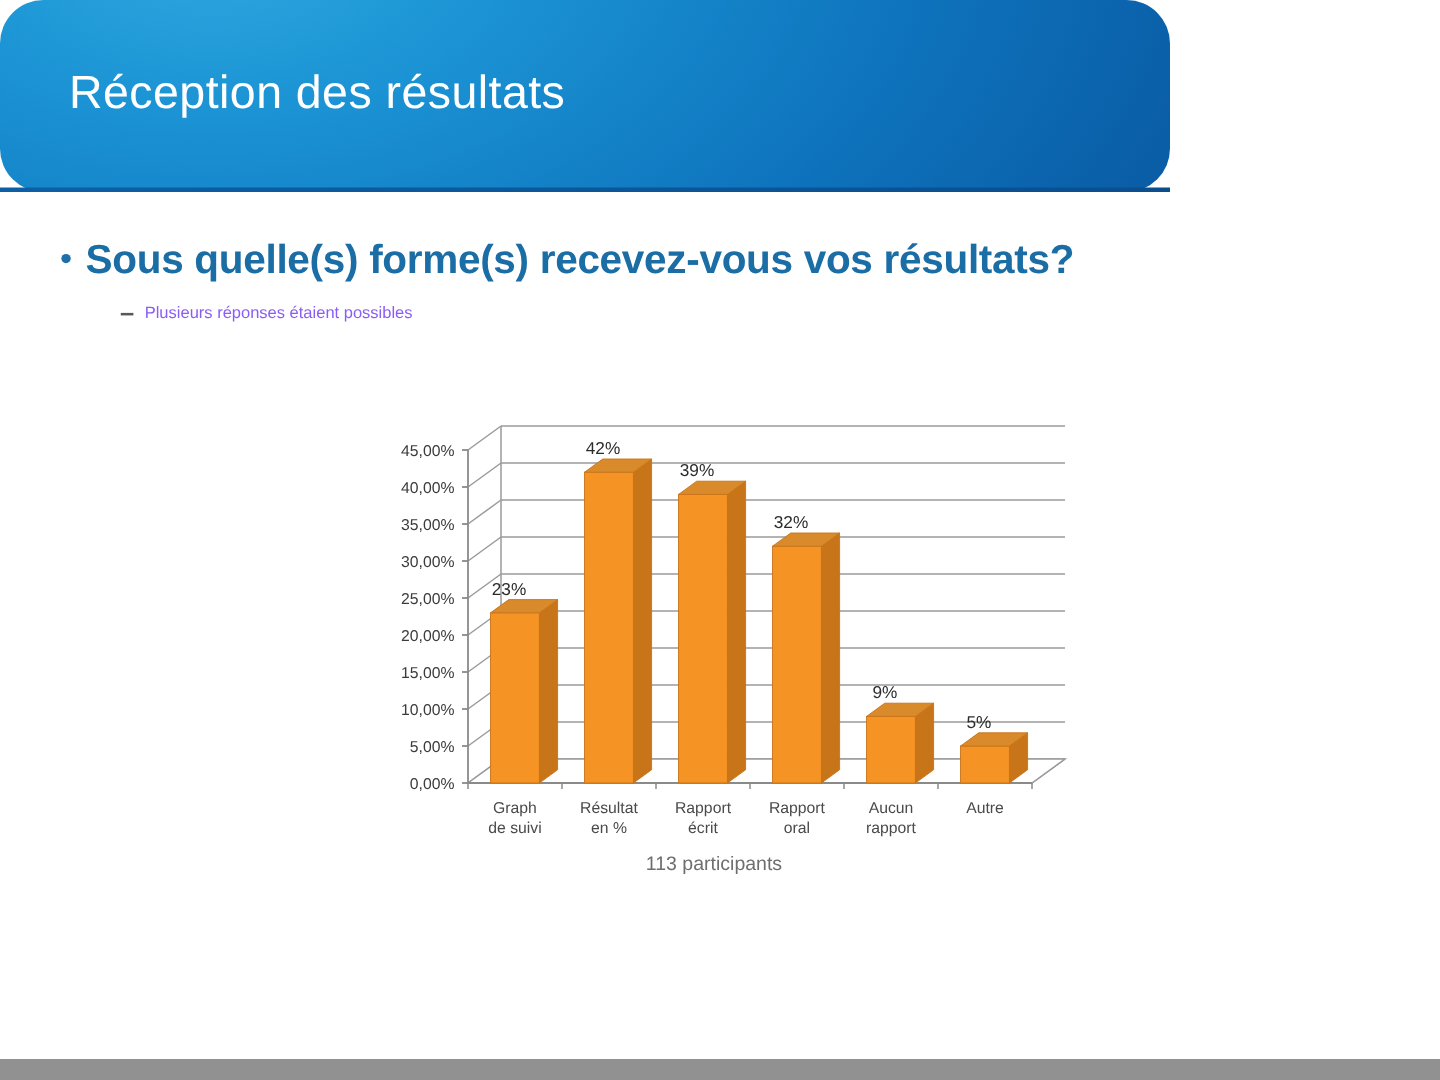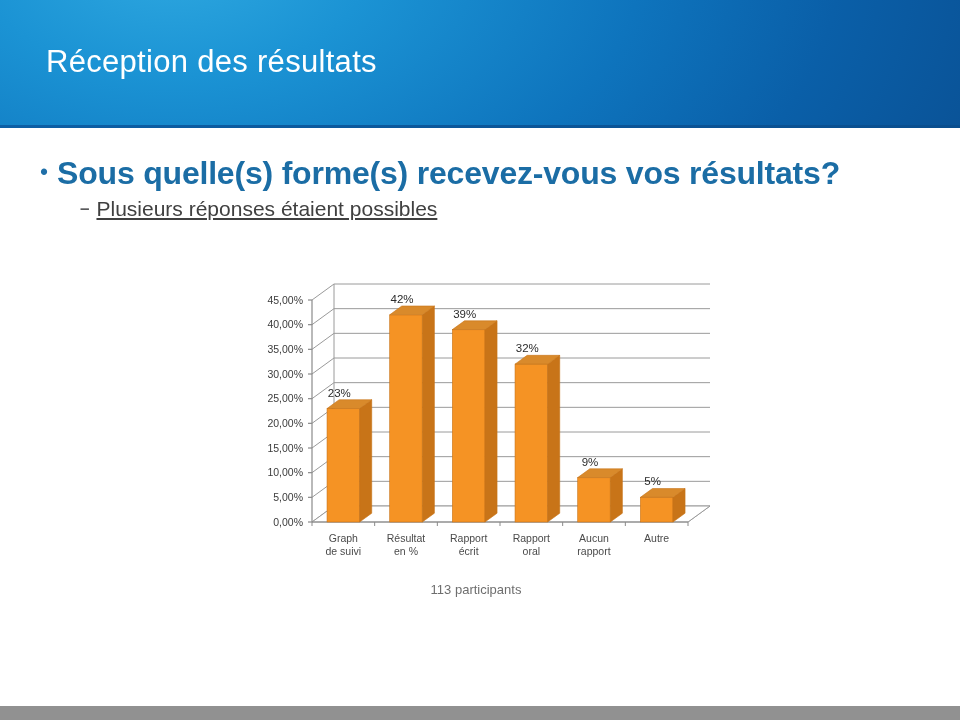--- a/index.html
+++ b/index.html
@@ -6,23 +6,24 @@
   body{
     width:960px;height:720px;
     background:#ffffff;
     font-family:"Liberation Sans", sans-serif;
     overflow:hidden;
     position:relative;
   }
 
   
   #header-banner{
-    position:absolute;left:0;top:0;width:960px;height:128px;
+    position:absolute;left:0;top:0;width:780px;height:128px;
     background:
       radial-gradient(ellipse 900px 520px at 18% -30%, #2EA8E0 0%, #1B93D4 22%, #0E74BD 52%, #0A5FA8 74%, #0A4F92 100%);
+    border-radius: 29px;
   }
   #header-banner::after{
     content:"";position:absolute;left:0;bottom:0;width:100%;height:3px;
     background:linear-gradient(to right,#0d5fa5,#0a4e8e);
   }
   #slide-title{
     position:absolute;left:46px;top:44px;
     color:#ffffff;
     font-size:31px;
     font-weight:400;
@@ -34,34 +35,34 @@
   #bullet-level1{
     position:absolute;left:40px;top:159px;
     display:flex;align-items:flex-start;
     white-space:nowrap;
   }
   #bullet-level1 .dot{
     color:#1F6FA8;font-size:23px;line-height:26px;margin-right:9px;
   }
   #bullet-level1 .txt{
     color:#1B6DA5;
-    font-size:32px;
+    font-size:27px;
     font-weight:bold;
     line-height:28px;
     letter-spacing:-0.2px;
   }
   #bullet-level2{
     position:absolute;left:80px;top:199px;
     display:flex;align-items:flex-start;white-space:nowrap;
   }
   #bullet-level2 .dash{
     color:#58595B;font-size:17px;line-height:20px;margin-right:7px;font-weight:bold;
   }
   #bullet-level2 .txt{
-    color:#404040;font-size:21px;line-height:20px;text-decoration:underline;
+    color:#8b5cf6;font-size:11px;line-height:20px;
   }
 
   
   #chart-area{
     position:absolute;left:236px;top:282px;width:480px;height:320px;
   }
   #chart-svg{display:block;}
 
   .axis-tick-label{
     font-family:"Liberation Sans", sans-serif;
@@ -73,21 +74,21 @@
     font-size:10.5px;fill:#4A4A4A;
     text-anchor:middle;
   }
   .value-label{
     font-family:"Liberation Sans", sans-serif;
     font-size:11.5px;fill:#2B2B2B;
     text-anchor:middle;
   }
 
   #chart-caption{
-    position:absolute;left:0;top:300px;width:480px;
+    position:absolute;left:0;top:286px;width:480px;
     text-align:center;
     font-size:13px;color:#6E6E6E;
   }
 
   
   #page-number{
     position:absolute;left:36px;top:680px;
     font-size:11px;color:#BFBFBF;margin-top:37px;
   }
   #footer-bar{

